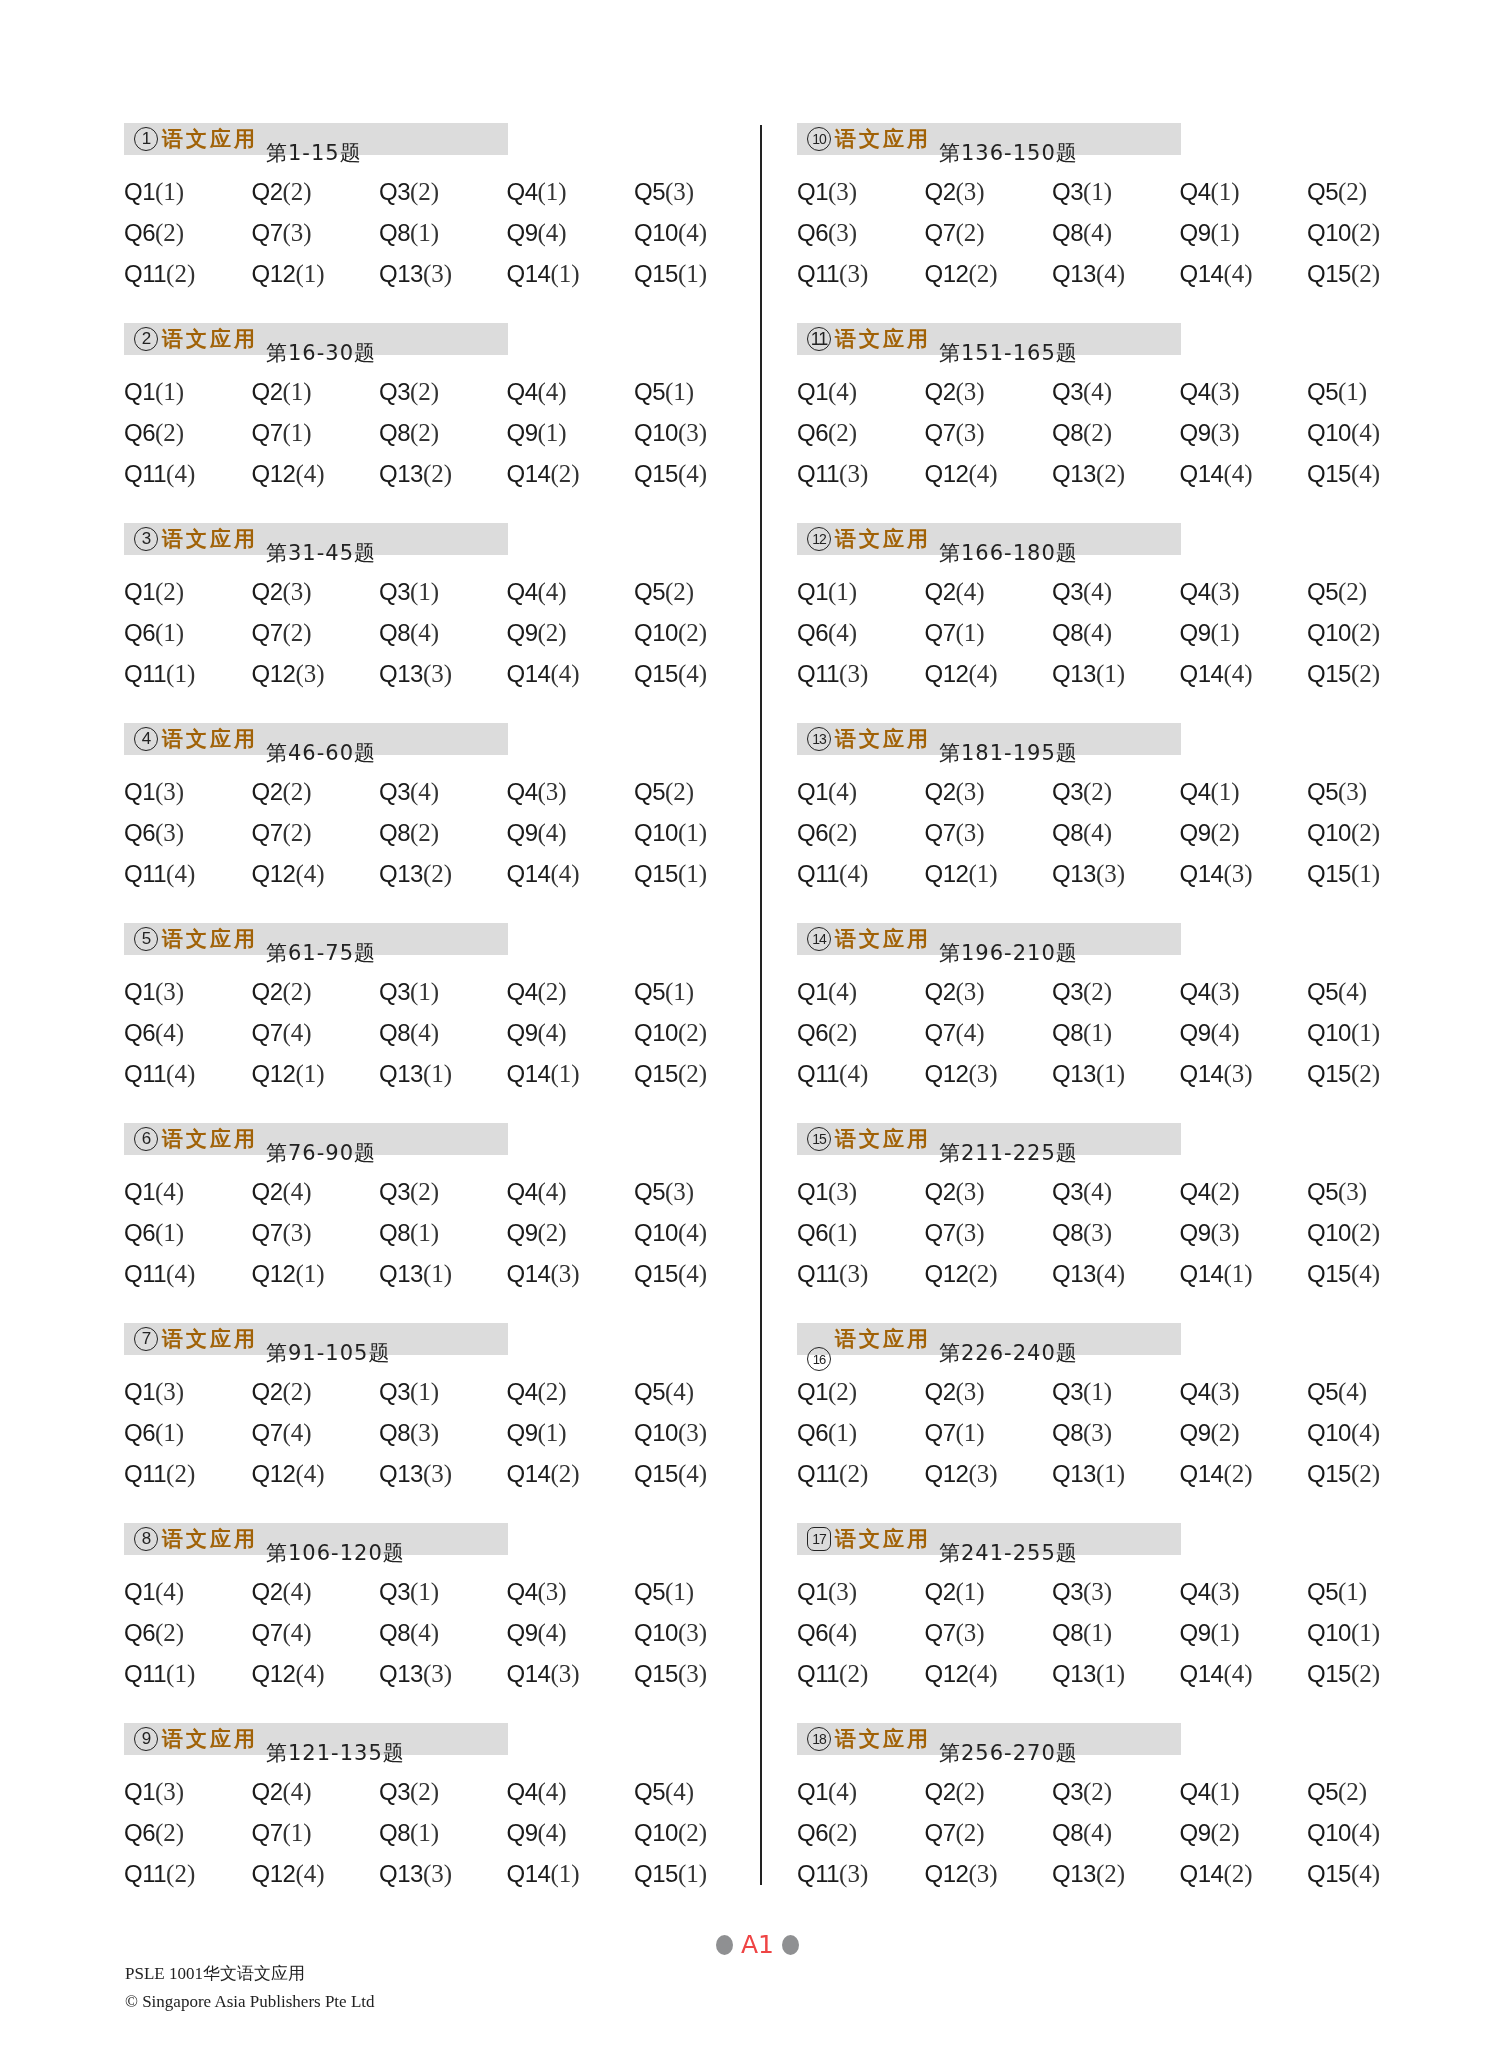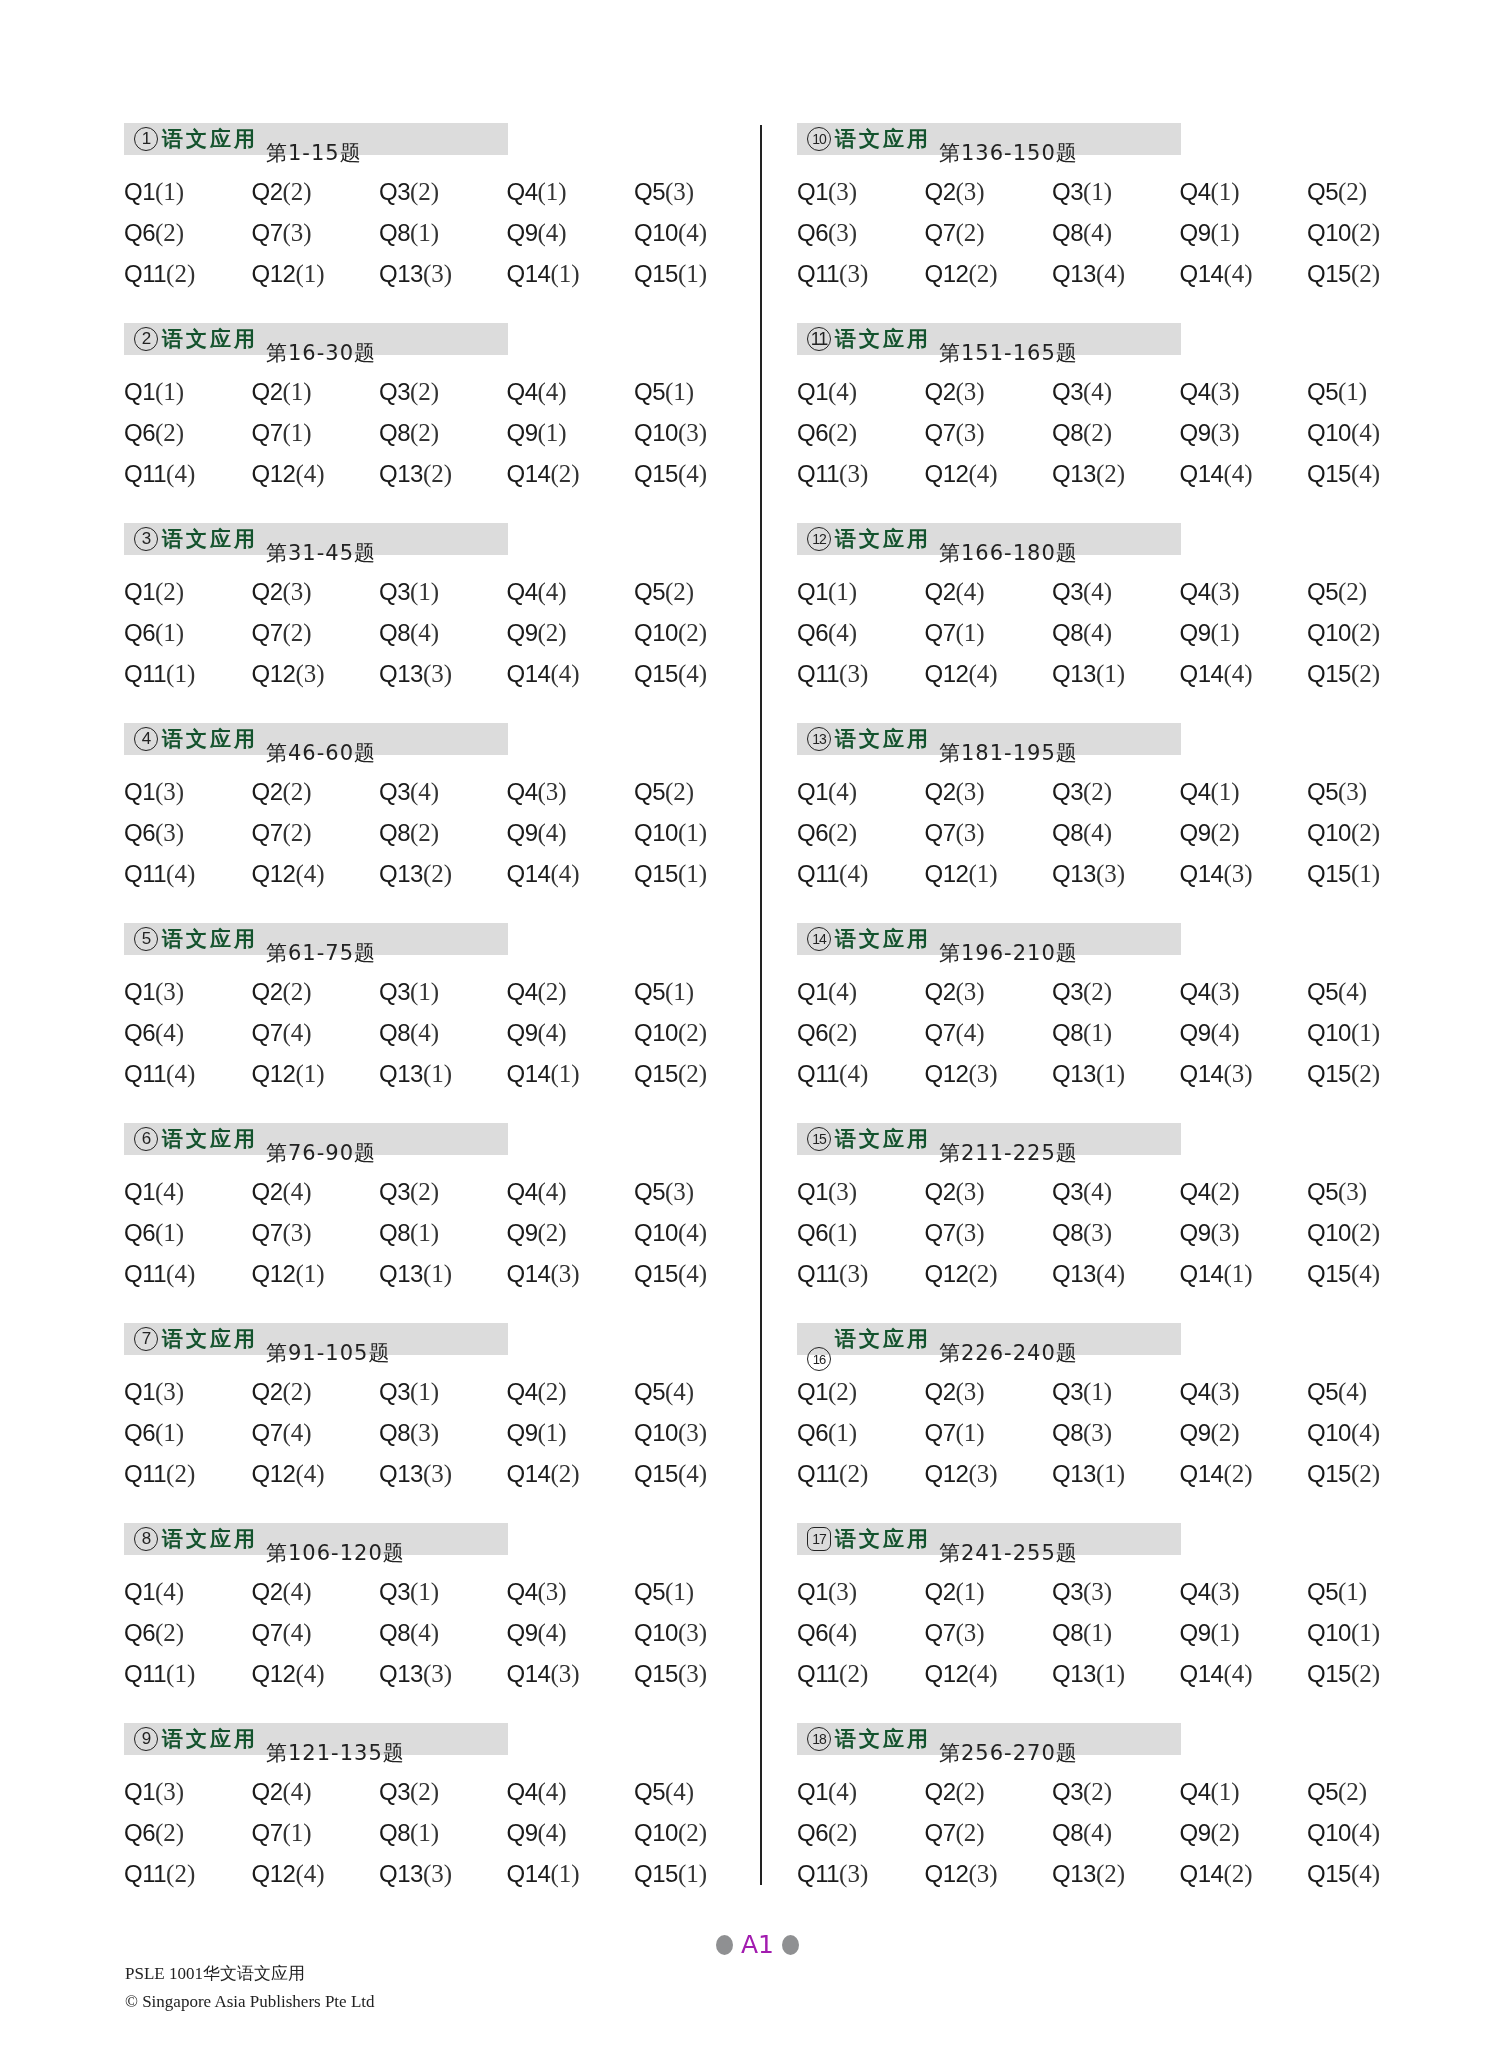--- a/index.html
+++ b/index.html
@@ -9,32 +9,32 @@
   .col.left { left:124px; }
   .col.right { left:797px; }
   .section { height:200px; position:relative; }
   .sec-header { position:absolute; left:0; top:0; width:384px; height:32px;
                 background:#dcdcdc; display:flex; align-items:center; }
   .circ { display:inline-flex; align-items:center; justify-content:center;
           width:24px; height:24px; border:1.3px solid #222; border-radius:50%;
           margin-left:10px; font-family:"Liberation Sans", sans-serif;
           font-size:17px; color:#222; box-sizing:border-box; letter-spacing:-1px; }
   .sec-title { font-family:"DejaVu Sans", sans-serif; font-weight:bold;
-               font-size:21px; margin-left:4px; color:#14532d; letter-spacing:3px; }
+               font-size:21px; margin-left:4px; color:#a16207; letter-spacing:3px; }
   .sec-range { font-family:"DejaVu Sans", sans-serif; font-size:21px; color:#222;
                letter-spacing:1px; margin-left:8px;margin-top:28px; }
   .grid { position:absolute; left:0; top:48px; width:640px; }
   .row { height:41px; display:flex; }
   .cell { width:127.5px; flex:none; font-size:24px; line-height:41px; white-space:nowrap; }
   .q { font-family:"Liberation Sans", sans-serif; color:#1a1a1a; letter-spacing:-0.5px; }
   .a { font-family:"Liberation Serif", serif; color:#333; font-size:25px; }
   .divider { position:absolute; left:760px; top:125px; width:2px; height:1760px; background:#222; }
   .pager { position:absolute; left:716px; top:1930px; display:flex; align-items:center; gap:8px; }
   .dot { width:17px; height:20px; border-radius:50%; background:#8f9092; }
-  .pagenum { font-family:"DejaVu Sans", sans-serif; font-size:25px; color:#a21caf; }
+  .pagenum { font-family:"DejaVu Sans", sans-serif; font-size:25px; color:#ef4444; }
   .footer { position:absolute; left:125px; font-family:"Liberation Serif", serif; font-size:17px; color:#222; }
 </style>
 </head>
 <body>
 
 <div class="col left">
     <div class="section">
       <div class="sec-header">
         <span class="circ">1</span>
         <span class="sec-title">语文应用</span>

